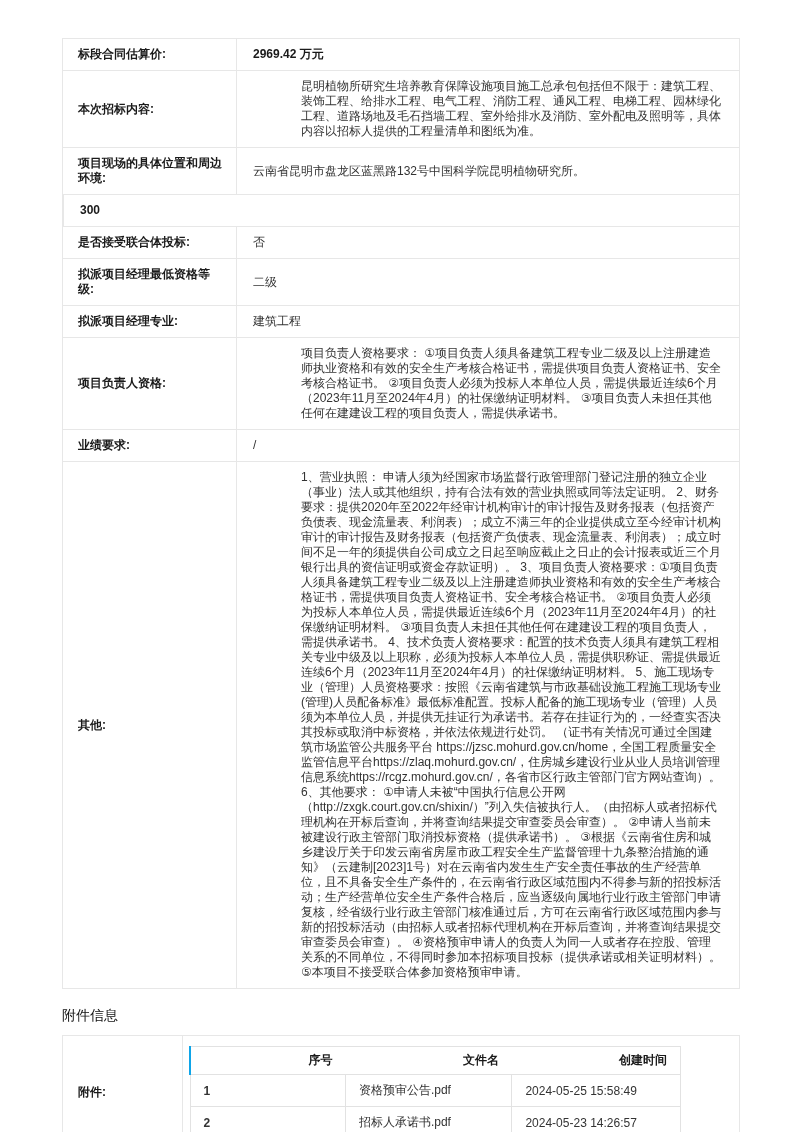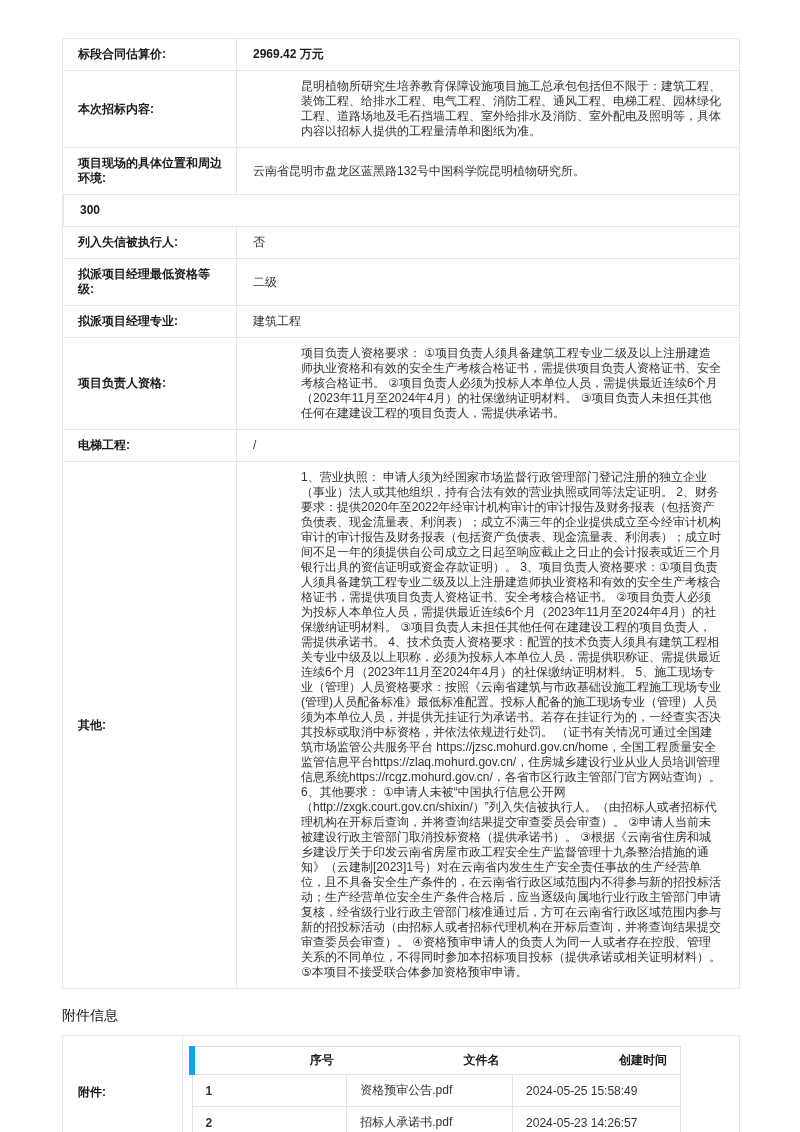--- a/index.html
+++ b/index.html
@@ -41,21 +41,21 @@
     font-size:12px; font-weight:bold; color:#1a1a1a;
     display:flex; align-items:center; padding-left:15px;
   }
   .attach-body { flex:1; padding:10px 0 10px 6px; }
   .files { border-collapse:collapse; width:492px; font-size:12px; }
   .files th {
     border:1px solid #e2e2e2; border-left:none; border-right:none;
     font-weight:bold; color:#1a1a1a; text-align:right;
     padding:5px 13px; height:24px;
   }
-  .files th:first-child { border-left:6px solid #0ea5e9; }
+  .files th:first-child { border-left:2px solid #0ea5e9; }
   .files th:last-child  { border-right:1px solid #e2e2e2;font-family:Liberation Serif, serif; }
   .files td {
     border:1px solid #e2e2e2; text-align:left;
     padding:7px 13px; height:28px; color:#333;
   }
   .files col.c1 { width:156px; }
   .files col.c2 { width:167px; }
   .files col.c3 { width:169px; }
   .td-seq { font-weight:bold; color:#1a1a1a; }
 </style>
@@ -76,39 +76,39 @@
         </div>
     </div>
     <div class="d-row">
       <div class="d-label">项目现场的具体位置和周边环境:</div>
       <div class="d-value">云南省昆明市盘龙区蓝黑路132号中国科学院昆明植物研究所。</div>
     </div>
     <div class="d-row">
       <div class="d-value v-bold">300</div>
     </div>
     <div class="d-row">
-      <div class="d-label">列入失信被执行人:</div>
+      <div class="d-label">是否接受联合体投标:</div>
       <div class="d-value">否</div>
     </div>
     <div class="d-row">
       <div class="d-label">拟派项目经理最低资格等级:</div>
       <div class="d-value">二级</div>
     </div>
     <div class="d-row">
       <div class="d-label">拟派项目经理专业:</div>
       <div class="d-value">建筑工程</div>
     </div>
     <div class="d-row">
       <div class="d-label">项目负责人资格:</div>
       <div class="d-value">
           <span>项目负责人资格要求： ①项目负责人须具备建筑工程专业二级及以上注册建造师执业资格和有效的安全生产考核合格证书，需提供项目负责人资格证书、安全考核合格证书。 ②项目负责人必须为投标人本单位人员，需提供最近连续6个月（2023年11月至2024年4月）的社保缴纳证明材料。 ③项目负责人未担任其他任何在建建设工程的项目负责人，需提供承诺书。</span>
         </div>
     </div>
     <div class="d-row">
-      <div class="d-label">电梯工程:</div>
+      <div class="d-label">业绩要求:</div>
       <div class="d-value">/</div>
     </div>
     <div class="d-row">
       <div class="d-label">其他:</div>
       <div class="d-value">
           <span>1、营业执照： 申请人须为经国家市场监督行政管理部门登记注册的独立企业（事业）法人或其他组织，持有合法有效的营业执照或同等法定证明。 2、财务要求：提供2020年至2022年经审计机构审计的审计报告及财务报表（包括资产负债表、现金流量表、利润表）；成立不满三年的企业提供成立至今经审计机构审计的审计报告及财务报表（包括资产负债表、现金流量表、利润表）；成立时间不足一年的须提供自公司成立之日起至响应截止之日止的会计报表或近三个月银行出具的资信证明或资金存款证明）。 3、项目负责人资格要求：①项目负责人须具备建筑工程专业二级及以上注册建造师执业资格和有效的安全生产考核合格证书，需提供项目负责人资格证书、安全考核合格证书。 ②项目负责人必须为投标人本单位人员，需提供最近连续6个月（2023年11月至2024年4月）的社保缴纳证明材料。 ③项目负责人未担任其他任何在建建设工程的项目负责人，需提供承诺书。 4、技术负责人资格要求：配置的技术负责人须具有建筑工程相关专业中级及以上职称，必须为投标人本单位人员，需提供职称证、需提供最近连续6个月（2023年11月至2024年4月）的社保缴纳证明材料。 5、施工现场专业（管理）人员资格要求：按照《云南省建筑与市政基础设施工程施工现场专业(管理)人员配备标准》最低标准配置。投标人配备的施工现场专业（管理）人员须为本单位人员，并提供无挂证行为承诺书。若存在挂证行为的，一经查实否决其投标或取消中标资格，并依法依规进行处罚。 （证书有关情况可通过全国建筑市场监管公共服务平台 https://jzsc.mohurd.gov.cn/home，全国工程质量安全监管信息平台https://zlaq.mohurd.gov.cn/，住房城乡建设行业从业人员培训管理信息系统https://rcgz.mohurd.gov.cn/，各省市区行政主管部门官方网站查询）。 6、其他要求： ①申请人未被“中国执行信息公开网（http://zxgk.court.gov.cn/shixin/）”列入失信被执行人。（由招标人或者招标代理机构在开标后查询，并将查询结果提交审查委员会审查）。 ②申请人当前未被建设行政主管部门取消投标资格（提供承诺书）。 ③根据《云南省住房和城乡建设厅关于印发云南省房屋市政工程安全生产监督管理十九条整治措施的通知》（云建制[2023]1号）对在云南省内发生生产安全责任事故的生产经营单位，且不具备安全生产条件的，在云南省行政区域范围内不得参与新的招投标活动；生产经营单位安全生产条件合格后，应当逐级向属地行业行政主管部门申请复核，经省级行业行政主管部门核准通过后，方可在云南省行政区域范围内参与新的招投标活动（由招标人或者招标代理机构在开标后查询，并将查询结果提交审查委员会审查）。 ④资格预审申请人的负责人为同一人或者存在控股、管理关系的不同单位，不得同时参加本招标项目投标（提供承诺或相关证明材料）。 ⑤本项目不接受联合体参加资格预审申请。</span>
         </div>
     </div>
   </div>
 

